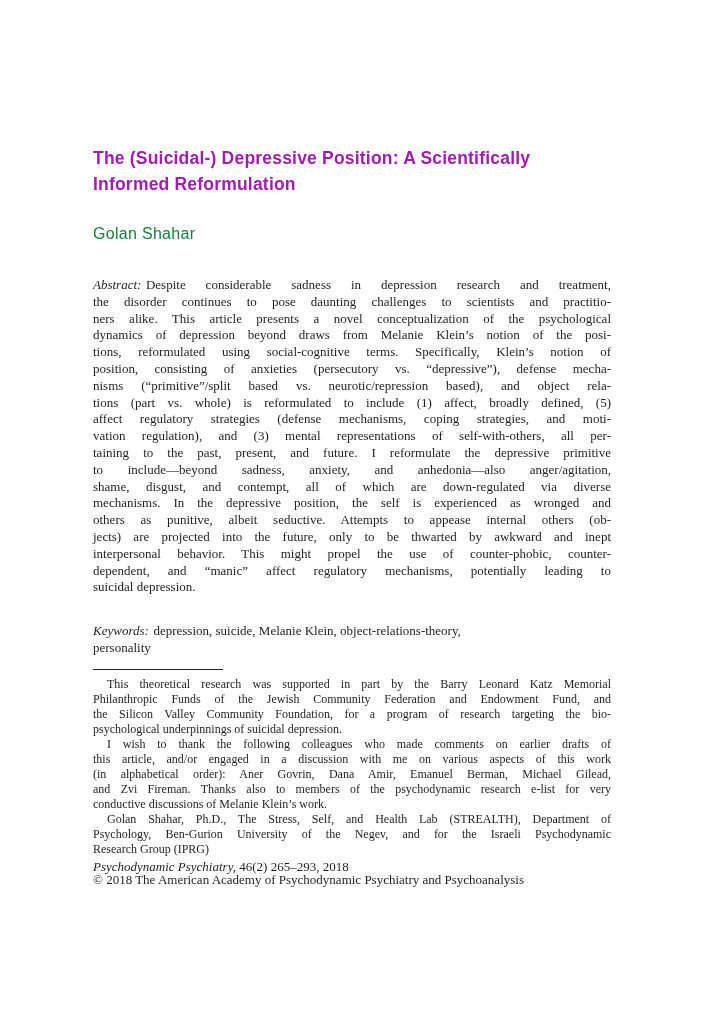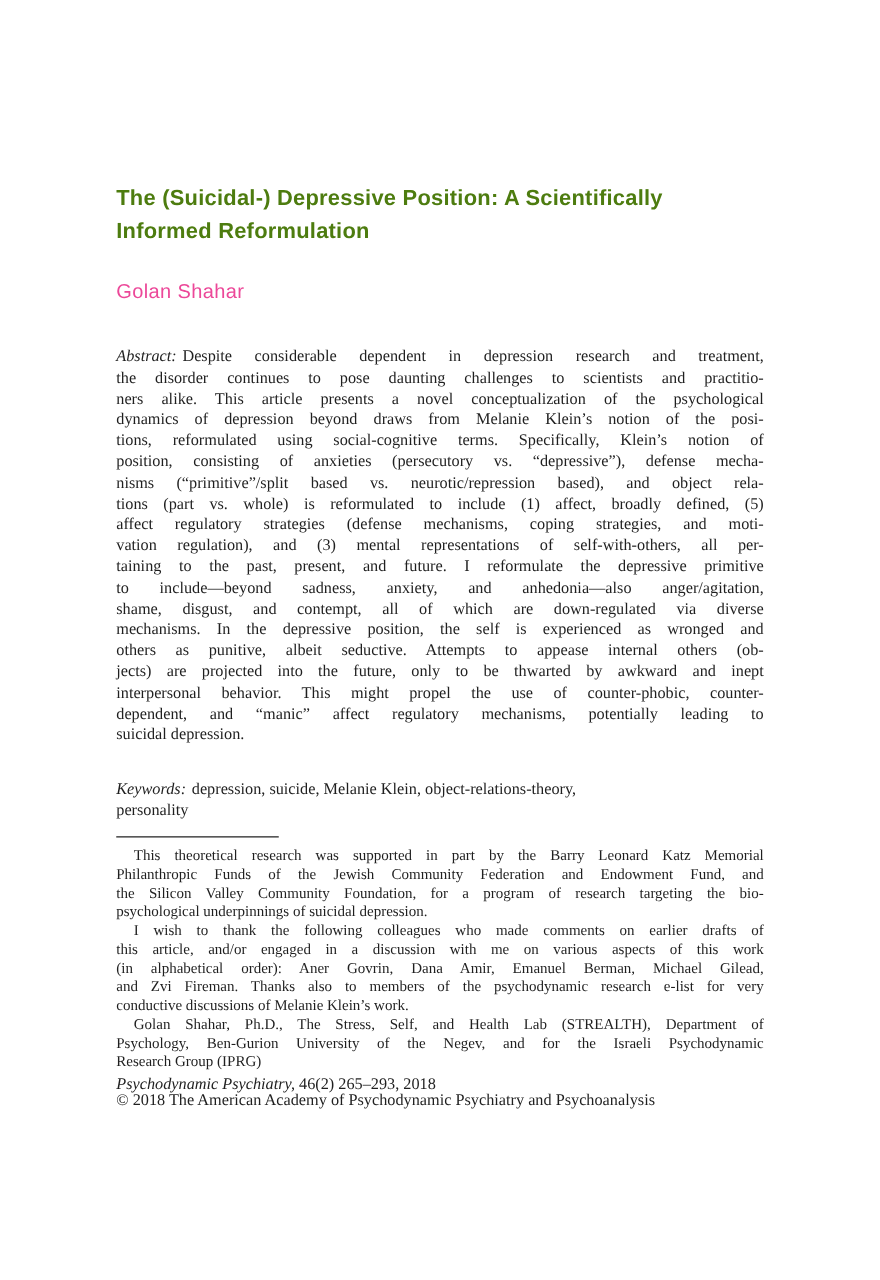--- a/index.html
+++ b/index.html
@@ -18,29 +18,29 @@
     width: 518px;
     color: #1f1f1f;
   }
   .title {
     margin: 145px 0 0 0;
     font-family: "Liberation Sans", sans-serif;
     font-weight: bold;
     font-size: 17.5px;
     line-height: 26px;
     letter-spacing: 0.2px;
-    color: #4d7c0f;
+    color: #a21caf;
   }
   .author {
     margin-top: 27px;
     font-family: "Liberation Sans", sans-serif;
     font-size: 16px;
     line-height: 20px;
     letter-spacing: 0.3px;
-    color: #ec4899;
+    color: #15803d;
   }
   .abstract {
     margin-top: 33px;
     font-size: 13px;
     line-height: 16.8px;
   }
   .keywords {
     margin-top: 26px;
     font-size: 13px;
     line-height: 17px;
@@ -81,21 +81,21 @@
 
     <h1 class="title">
         <div class="jline">The (Suicidal-) Depressive Position: A Scientifically</div>
         <div class="jline last">Informed Reformulation</div>
       </h1>
 
     <div class="author">Golan Shahar</div>
 
     <div class="abstract justify">
       <div class="jline">
-        <span class="ital label">Abstract:</span><span>Despite considerable dependent in depression research and treatment,</span>
+        <span class="ital label">Abstract:</span><span>Despite considerable sadness in depression research and treatment,</span>
       </div>
       <div>
           <div class="jline">the disorder continues to pose daunting challenges to scientists and practitio-</div>
           <div class="jline">ners alike. This article presents a novel conceptualization of the psychological</div>
           <div class="jline">dynamics of depression beyond draws from Melanie Klein’s notion of the posi-</div>
           <div class="jline">tions, reformulated using social-cognitive terms. Specifically, Klein’s notion of</div>
           <div class="jline">position, consisting of anxieties (persecutory vs. “depressive”), defense mecha-</div>
           <div class="jline">nisms (“primitive”/split based vs. neurotic/repression based), and object rela-</div>
           <div class="jline">tions (part vs. whole) is reformulated to include (1) affect, broadly defined, (5)</div>
           <div class="jline">affect regulatory strategies (defense mechanisms, coping strategies, and moti-</div>

